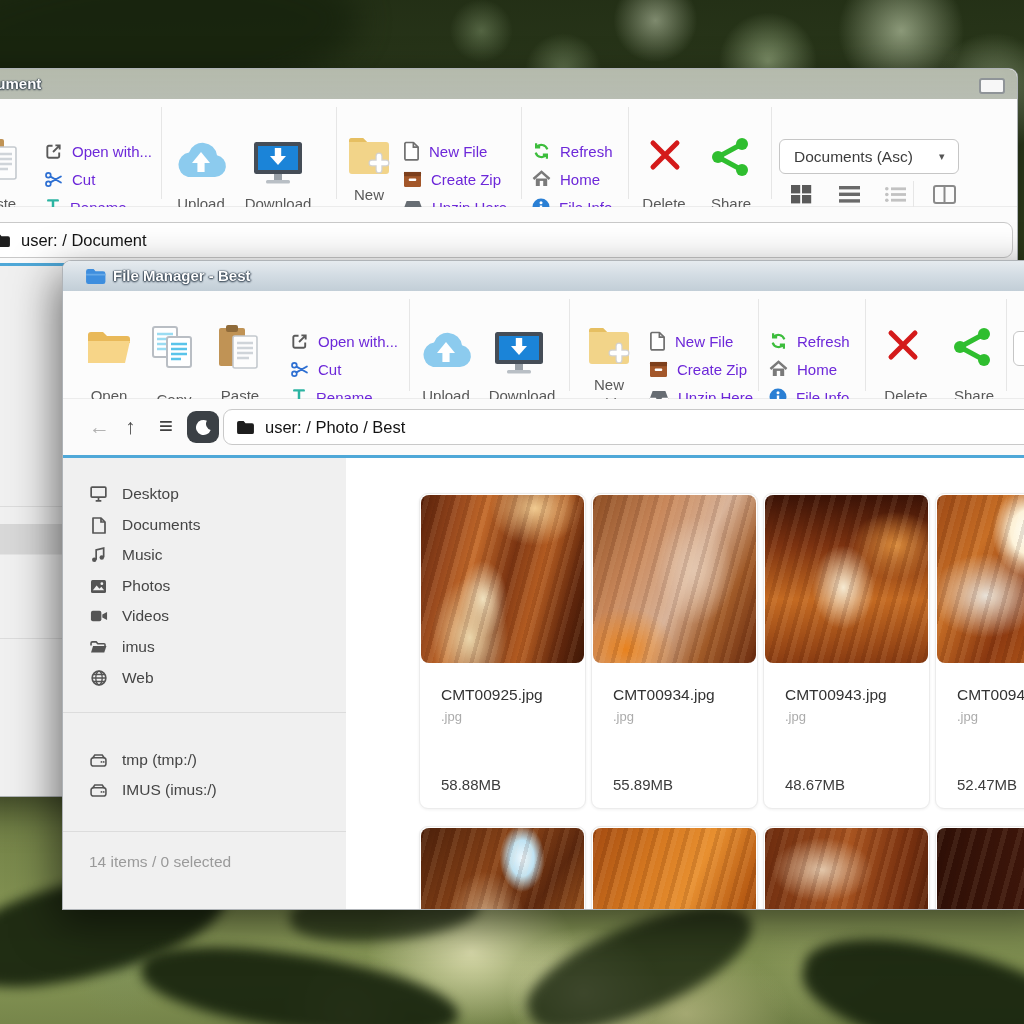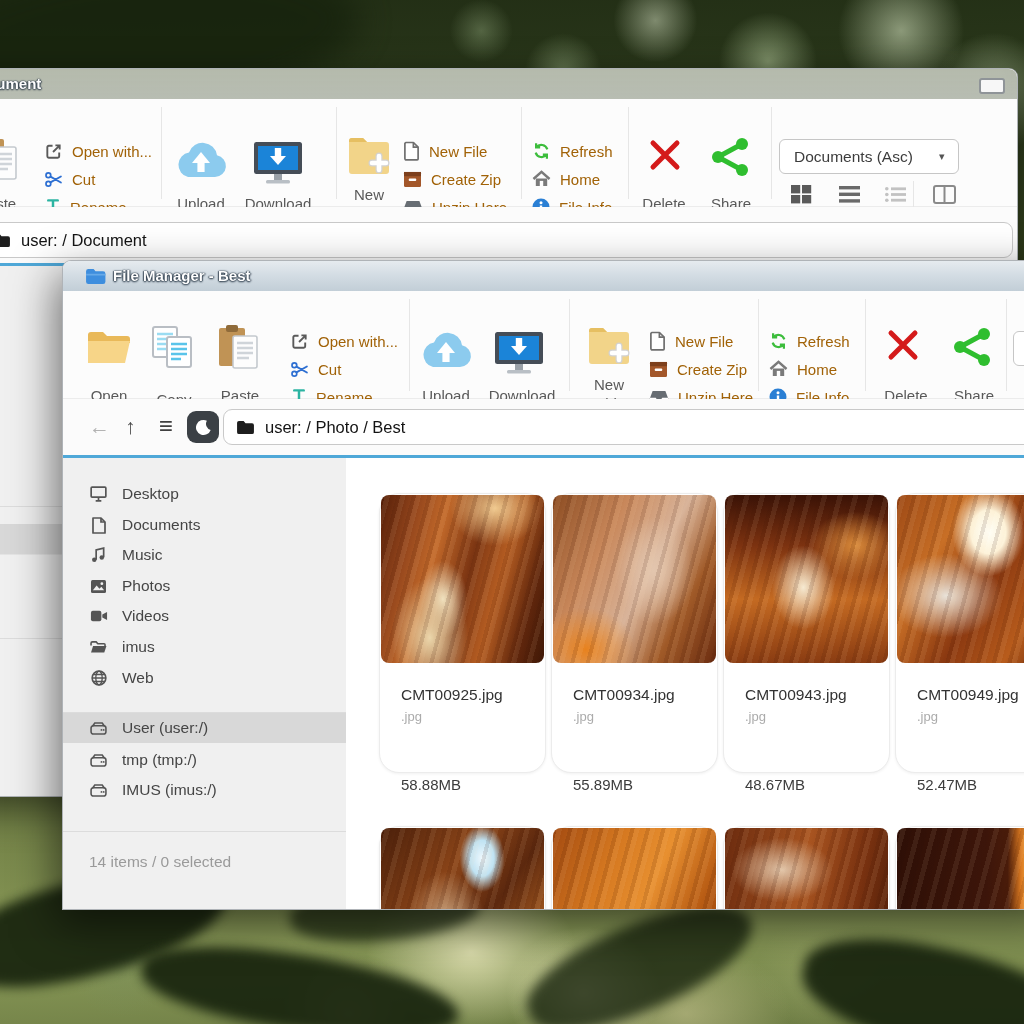--- a/index.html
+++ b/index.html
@@ -34,42 +34,42 @@
   .wtitle{position:absolute;top:6px;font-size:15px;font-weight:bold;color:#fff;white-space:nowrap;
     text-shadow:0 1px 2px rgba(40,55,70,.95),0 0 2px rgba(40,55,70,.85),1px 0 1px rgba(40,55,70,.6),-1px 0 1px rgba(40,55,70,.6);}
   .restore-btn{position:absolute;top:9px;width:22px;height:12px;background:#f7f7f7;border:2px solid #8f9498;border-radius:3px;}
 
   .toolbar{position:absolute;left:0;right:0;top:30px;height:107px;background:#fcfcfc;border-bottom:1px solid #ececec;}
   .navrow{position:absolute;left:0;right:0;top:138px;height:56px;background:#fbfbfb;border-bottom:3px solid #4fa8d8;}
   .ti{position:absolute;}
   .tl{position:absolute;font-size:15px;color:#595959;text-align:center;white-space:nowrap;}
   .tl2{position:absolute;font-size:15px;color:#595959;text-align:center;line-height:19px;white-space:pre-line;}
   .mrow{position:absolute;height:20px;display:flex;align-items:center;gap:9px;}
-  .mlabel{font-size:15px;color:#a16207;white-space:nowrap;}
+  .mlabel{font-size:15px;color:#6d28d9;white-space:nowrap;}
   .vdiv{position:absolute;width:1px;background:#e6e6e6;}
 
   .crumb{position:absolute;height:36px;background:#fff;border:1px solid #c9c9c9;border-radius:9px;display:flex;align-items:center;gap:10px;padding:0 12px;box-sizing:border-box;}
   .crumb-text{font-size:16.5px;color:#141414;white-space:nowrap;}
   .navglyph{position:absolute;font-size:21px;line-height:1;}
   .moonbtn{position:absolute;width:32px;height:32px;background:#3b4045;border-radius:9px;display:flex;align-items:center;justify-content:center;}
 
   .sidebar{position:absolute;left:0;top:197px;bottom:0;width:283px;background:#f0f0f0;}
   .main{position:absolute;left:283px;top:197px;bottom:0;right:0;background:#fff;}
   .srow{position:absolute;left:0;right:0;height:30px;display:flex;align-items:center;gap:14px;padding-left:26px;box-sizing:border-box;font-size:15.5px;color:#454545;}
   .srow .sic{width:19px;display:flex;justify-content:center;}
   .sdiv{position:absolute;left:0;right:0;height:1px;background:#dcdcdc;}
   .sel{background:#d8d8d8;}
   .status{position:absolute;left:26px;font-size:15.5px;color:#9a9a9a;}
 
   .sortbox{position:absolute;height:35px;background:#fff;border:1px solid #c6c6c6;border-radius:6px;display:flex;align-items:center;box-sizing:border-box;padding:0 14px;}
   .sort-text{font-size:15.5px;color:#3c3c3c;white-space:nowrap;}
   .chev{font-size:11px;color:#555;margin-left:26px;}
 
   
-  .card{position:absolute;width:167px;height:280px;background:#fff;border:1px solid #ececec;border-radius:20px;box-shadow:0 1px 3px rgba(0,0,0,.06);box-sizing:border-box;}
+  .card{position:absolute;width:167px;height:316px;background:#fff;border:1px solid #ececec;border-radius:9px;box-shadow:0 1px 3px rgba(0,0,0,.06);box-sizing:border-box;margin-left:40px;}
   .thumb{position:absolute;left:1px;right:1px;top:1px;height:168px;border-radius:8px;overflow:hidden;}
   .thumb::after{content:"";position:absolute;inset:0;background:repeating-linear-gradient(105deg,rgba(60,20,5,.12) 0 4px,rgba(255,220,180,.08) 4px 9px,rgba(0,0,0,0) 9px 15px);}
   .fname{position:absolute;left:21px;top:192px;font-size:15.5px;color:#333;}
   .fext{position:absolute;left:21px;top:215px;font-size:13px;color:#ababab;}
   .fsize{position:absolute;left:21px;top:282px;font-size:15px;color:#3c3c3c;}
 
   .tv1{background:radial-gradient(55px 85px at 30% 85%,#ead6ab 0%,rgba(234,214,171,0) 70%),radial-gradient(35px 55px at 38% 62%,#f2e5c4 0%,rgba(242,229,196,0) 70%),radial-gradient(60px 50px at 70% 8%,#f0c98e 0%,rgba(240,201,142,0) 75%),linear-gradient(105deg,#531d07 0%,#93451c 18%,#c2692a 33%,#7c3512 52%,#b55d22 68%,#60260c 86%,#3f1806 100%);}
   .tv2{background:radial-gradient(70px 60px at 20% 92%,#e8821e 0%,rgba(232,130,30,0) 70%),radial-gradient(55px 75px at 62% 45%,#e3c6ae 0%,rgba(227,198,174,0) 72%),linear-gradient(118deg,#8a4a20 0%,#c8875a 30%,#d9b49a 55%,#a05a28 76%,#6b2c10 100%);}
   .tv3{background:radial-gradient(45px 60px at 48% 55%,#f6ead2 0%,rgba(246,234,210,0) 70%),radial-gradient(60px 45px at 80% 30%,#d98a3a 0%,rgba(217,138,58,0) 75%),linear-gradient(180deg,#3a1206 0%,#7c3210 30%,#c46a22 62%,#8a3c12 100%);}
   .tv4{background:radial-gradient(50px 62px at 56% 22%,#fefef6 0%,#fdf3da 35%,rgba(253,243,218,0) 72%),radial-gradient(80px 60px at 30% 60%,#e9e2d8 0%,rgba(233,226,216,0) 70%),linear-gradient(120deg,#9c4815 0%,#c86f26 28%,#8a3810 55%,#b85c1c 78%,#5e230a 100%);}
@@ -583,31 +583,20 @@
             <svg width="16" height="16" viewBox="0 0 17 17">
               <circle cx="8.5" cy="8.5" r="7.3" fill="none" stroke="#555" stroke-width="1.7"></circle>
               <ellipse cx="8.5" cy="8.5" rx="3.4" ry="7.3" fill="none" stroke="#555" stroke-width="1.4"></ellipse>
               <path d="M1.5 8.5h14M2.3 4.8h12.4M2.3 12.2h12.4" stroke="#555" stroke-width="1.4"></path>
             </svg>
           </span>
           <span>Web</span>
         </div>
 
       <div class="sdiv" style="top:254px;"></div>
-      <div class="srow sel" style="top:255px;">
-          <span class="sic">
-            <svg width="17" height="13" viewBox="0 0 18 14">
-              <rect x="1" y="4" width="16" height="9" rx="2.5" fill="none" stroke="#555" stroke-width="1.7"></rect>
-              <path d="M2.5 4.5 5 1h8l2.5 3.5" fill="none" stroke="#555" stroke-width="1.7"></path>
-              <circle cx="12.2" cy="8.5" r="1" fill="#555"></circle>
-              <circle cx="14.6" cy="8.5" r="1" fill="#555"></circle>
-            </svg>
-          </span>
-          <span>User (user:/)</span>
-        </div>
       <div class="srow" style="top:287px;">
           <span class="sic">
             <svg width="17" height="13" viewBox="0 0 18 14">
               <rect x="1" y="4" width="16" height="9" rx="2.5" fill="none" stroke="#555" stroke-width="1.7"></rect>
               <path d="M2.5 4.5 5 1h8l2.5 3.5" fill="none" stroke="#555" stroke-width="1.7"></path>
               <circle cx="12.2" cy="8.5" r="1" fill="#555"></circle>
               <circle cx="14.6" cy="8.5" r="1" fill="#555"></circle>
             </svg>
           </span>
           <span>tmp (tmp:/)</span>

